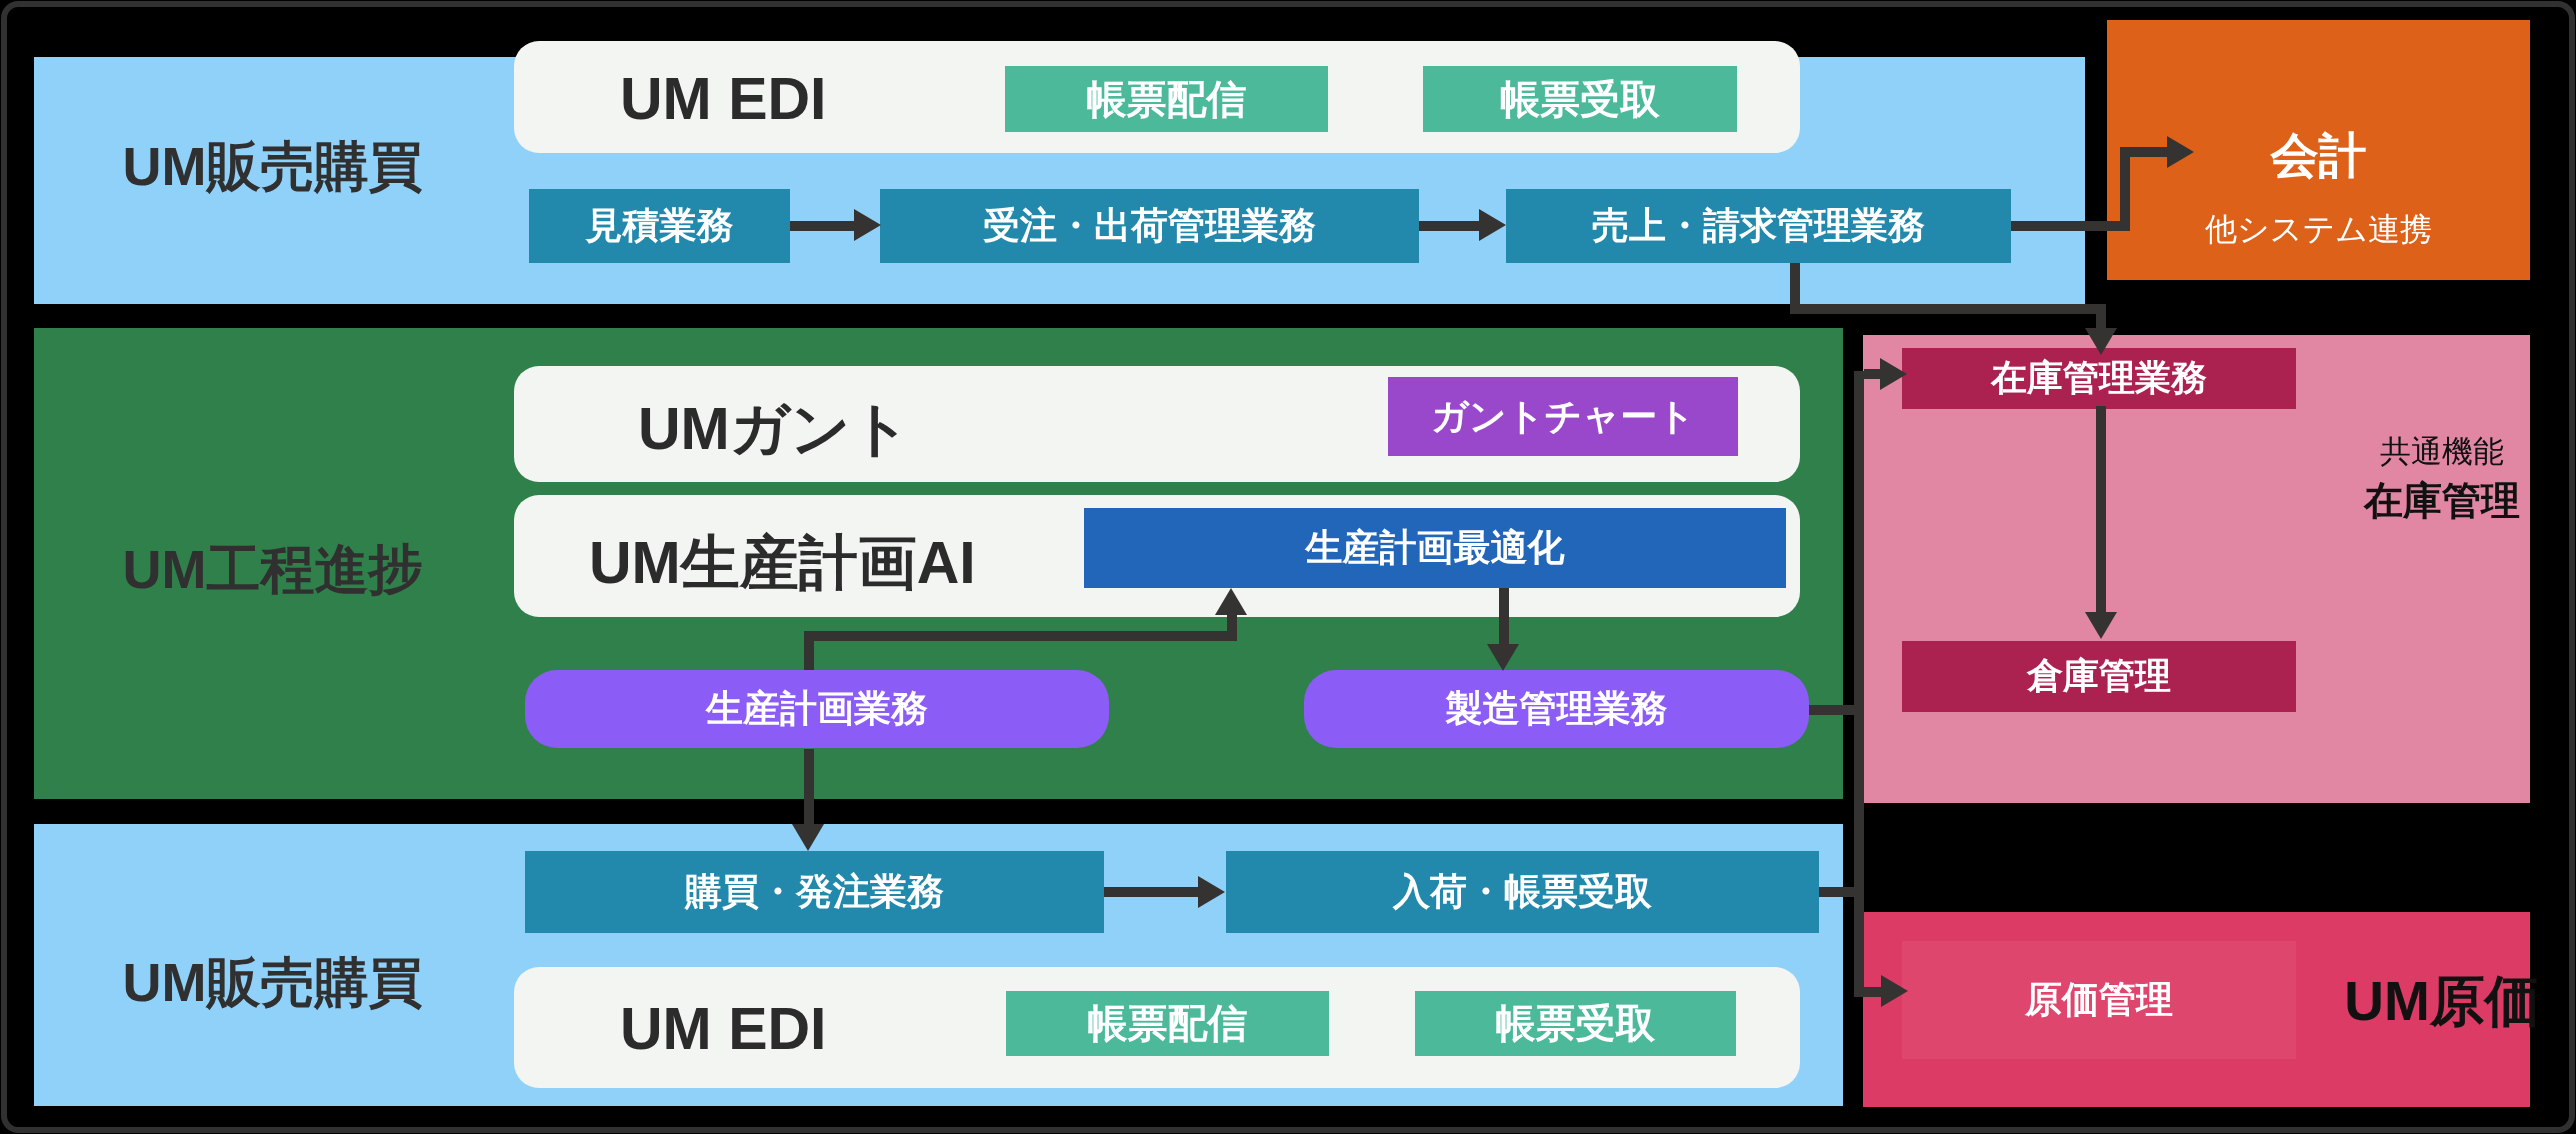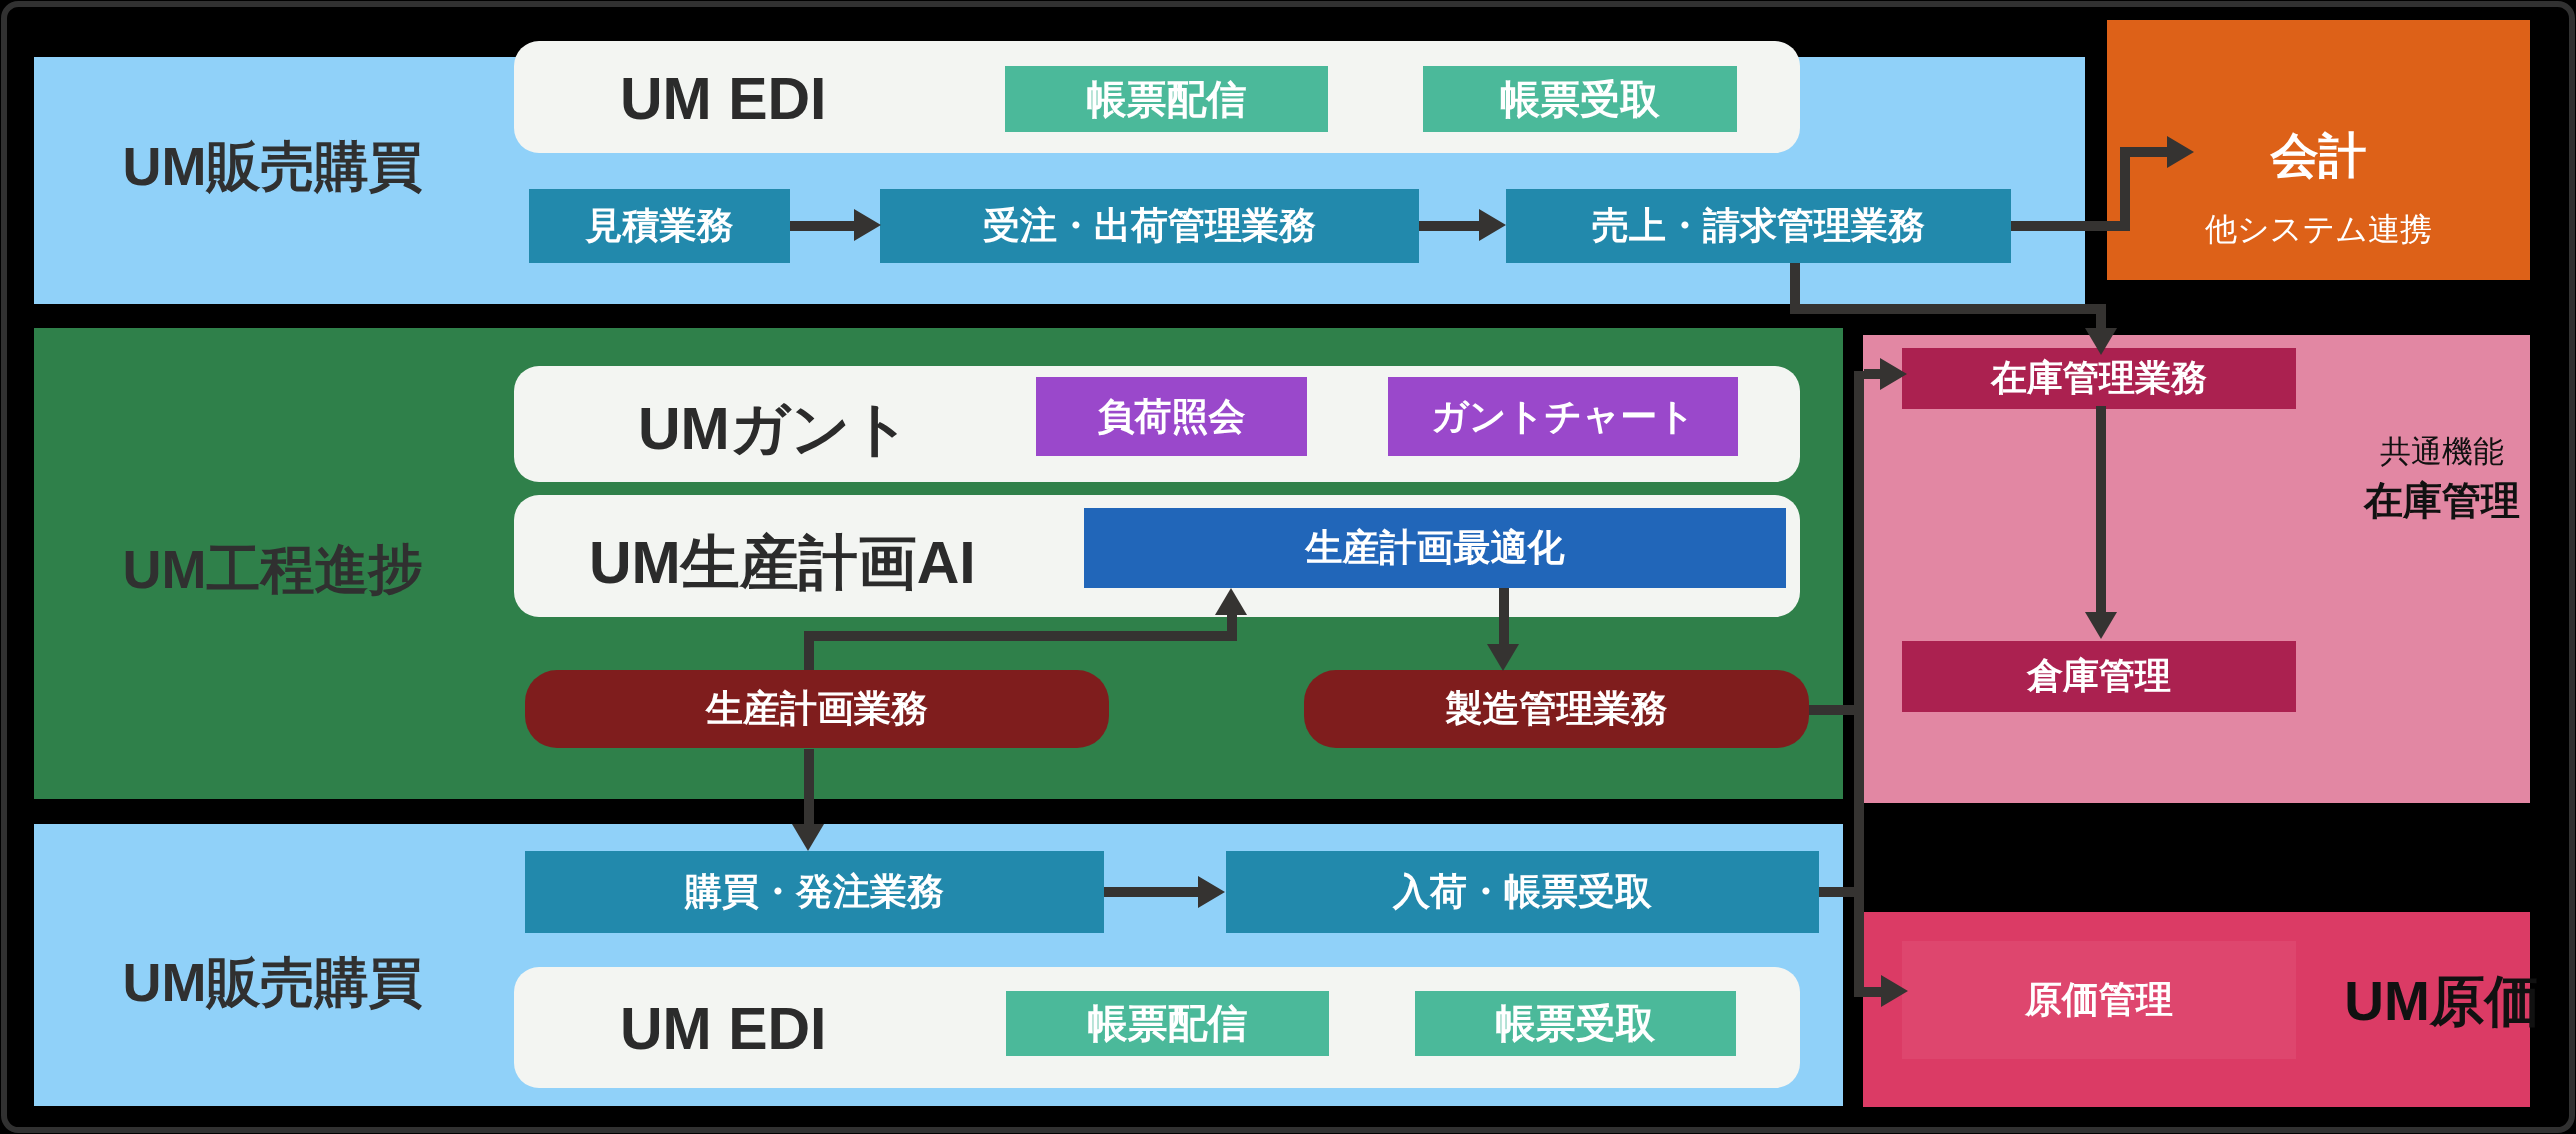--- a/index.html
+++ b/index.html
@@ -9,21 +9,21 @@
   .panel{position:absolute;}
   .p-blue{background:#90D1F9;}
   .p-green{background:#2F804A;}
   .p-pink{background:#E287A3;}
   .p-red{background:#DB3B65;}
   .p-orange{background:#DD6118;}
   .card{position:absolute;background:#F3F5F2;border-radius:25px;}
   .box{position:absolute;display:flex;align-items:center;justify-content:center;
        color:#fff;font-weight:bold;font-size:37px;white-space:nowrap;}
   .teal{background:#2289AC;}
-  .greenbox{background:#7f1d1d;border-radius:32px;}
+  .greenbox{background:#8b5cf6;border-radius:32px;}
   .purple{background:#9A48CB;}
   .bluebtn{background:#2166B9;}
   .edigreen{background:#4BB99A;font-size:40px;}
   .crimson{background:#AB2150;font-size:36px;}
   .costbox{background:#DE466E;}
   .sec-label{position:absolute;color:#303030;font-weight:bold;font-size:54px;
              width:397px;text-align:center;white-space:nowrap;}
   .card-title{position:absolute;color:#2b2b2b;font-weight:bold;font-size:59px;white-space:nowrap;}
   .shaft{position:absolute;background:#353331;}
   .tri{position:absolute;width:0;height:0;}
@@ -56,21 +56,20 @@
 
   <div class="box teal" style="left:529px;top:189px;width:261px;height:74px;">見積業務</div>
   <div class="box teal" style="left:880px;top:189px;width:539px;height:74px;">受注・出荷管理業務</div>
   <div class="box teal" style="left:1506px;top:189px;width:505px;height:74px;">売上・請求管理業務</div>
 
   <div class="whitetext" style="left:2107px;top:124px;width:423px;font-size:48px;font-weight:bold;">会計</div>
   <div class="whitetext" style="left:2107px;top:208px;width:423px;font-size:32px;">他システム連携</div>
 
   <div class="card" style="left:514px;top:366px;width:1286px;height:116px;"></div>
   <div class="card-title" style="left:638px;top:390px;">UMガント</div>
-  <div class="box purple" style="left:1036px;top:377px;width:271px;height:79px;">負荷照会</div>
   <div class="box purple" style="left:1388px;top:377px;width:350px;height:79px;">ガントチャート</div>
 
   <div class="card" style="left:514px;top:495px;width:1286px;height:122px;"></div>
   <div class="card-title" style="left:589px;top:524px;">UM生産計画AI</div>
   <div class="box bluebtn" style="left:1036px;top:508px;width:702px;height:80px;margin-left:48px;">生産計画最適化</div>
 
   <div class="box greenbox" style="left:525px;top:670px;width:584px;height:78px;">生産計画業務</div>
   <div class="box greenbox" style="left:1304px;top:670px;width:505px;height:78px;">製造管理業務</div>
 
   <div class="box crimson" style="left:1902px;top:348px;width:394px;height:61px;">在庫管理業務</div>

